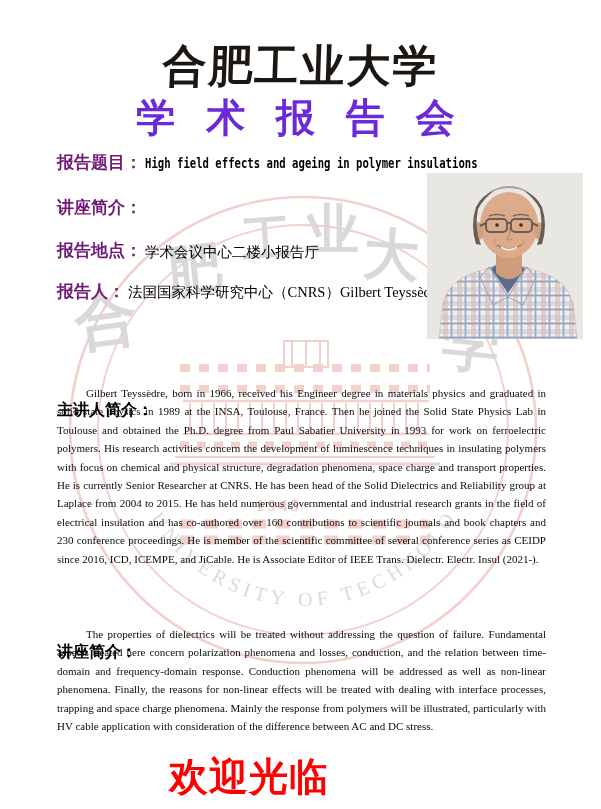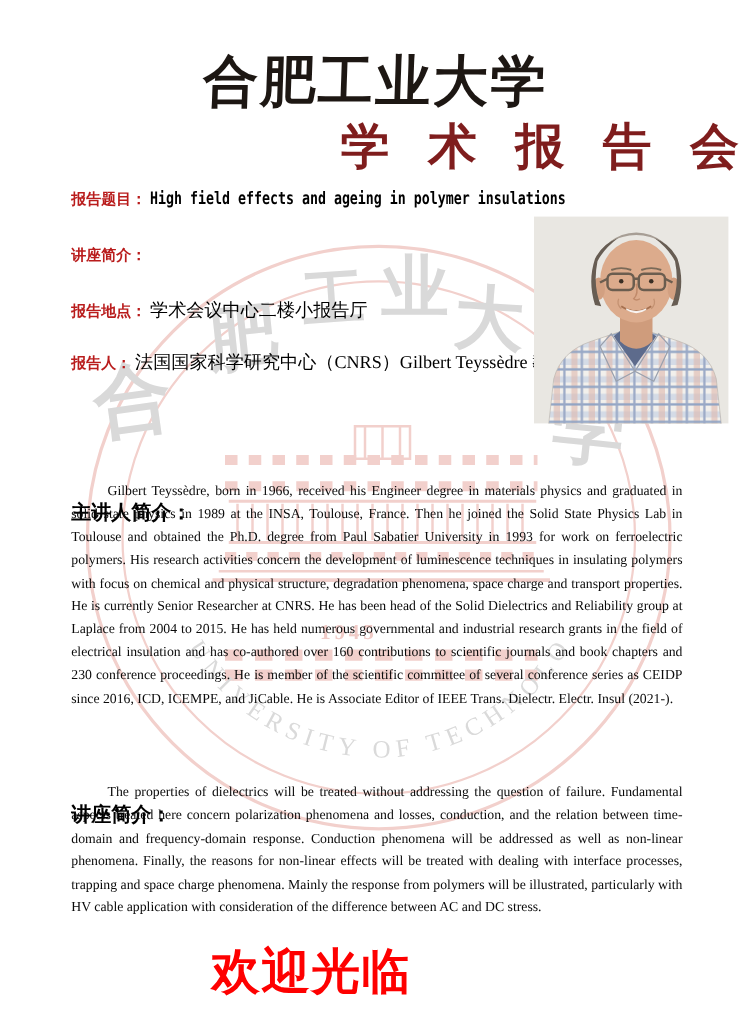--- a/index.html
+++ b/index.html
@@ -15,40 +15,40 @@
   .content { position:absolute; inset:0; z-index:1; }
 
   .calligraphy {
     position:absolute; top:40px; left:0; width:601px;
     text-align:center; font-family:"DejaVu Serif", serif;
     font-weight:900; font-size:44px; line-height:52px;
     letter-spacing:2px; color:#1d1713; transform:skewX(-2deg);
   }
   .event-title {
     position:absolute; top:98px; left:0; width:601px;
-    text-align:right; font-family:"Liberation Sans","DejaVu Sans", sans-serif;
+    text-align:center; font-family:"Liberation Sans","DejaVu Sans", sans-serif;
     font-weight:bold; font-size:39px; line-height:40px;
-    letter-spacing:10px; color:#7f1d1d; white-space:nowrap;
+    letter-spacing:10px; color:#6d28d9; white-space:nowrap;
   }
 
   .info-row { position:absolute; left:57px; width:500px; display:flex; align-items:baseline; white-space:nowrap; }
   .info-label {
     font-family:Liberation Sans, sans-serif;
-    font-weight:bold; font-size:12px; color:#b91c1c;
+    font-weight:bold; font-size:17px; color:#701a75;
   }
   .info-value { font-family:"Liberation Serif","DejaVu Serif", serif; font-size:14.5px; margin-left:3px; }
   .info-value.mono {
     font-family:"DejaVu Sans Mono","Liberation Mono", monospace;
     font-weight:bold; font-size:13.8px;
     display:inline-block; transform:scaleX(0.77); transform-origin:0 60%;
   }
 
   .row-title    { top:151px; }
   .row-time     { top:196px; }
-  .row-location { top:239px; }
+  .row-location { top:239px;align-items:flex-end; }
   .row-speaker  { top:280px; }
 
   .photo {
     position:absolute; left:427px; top:173px; width:156px; height:166px;
     z-index:2; overflow:hidden;
   }
 
   .section-heading {
     position:absolute; left:57px;
     font-family:"Liberation Sans","DejaVu Sans", sans-serif;

